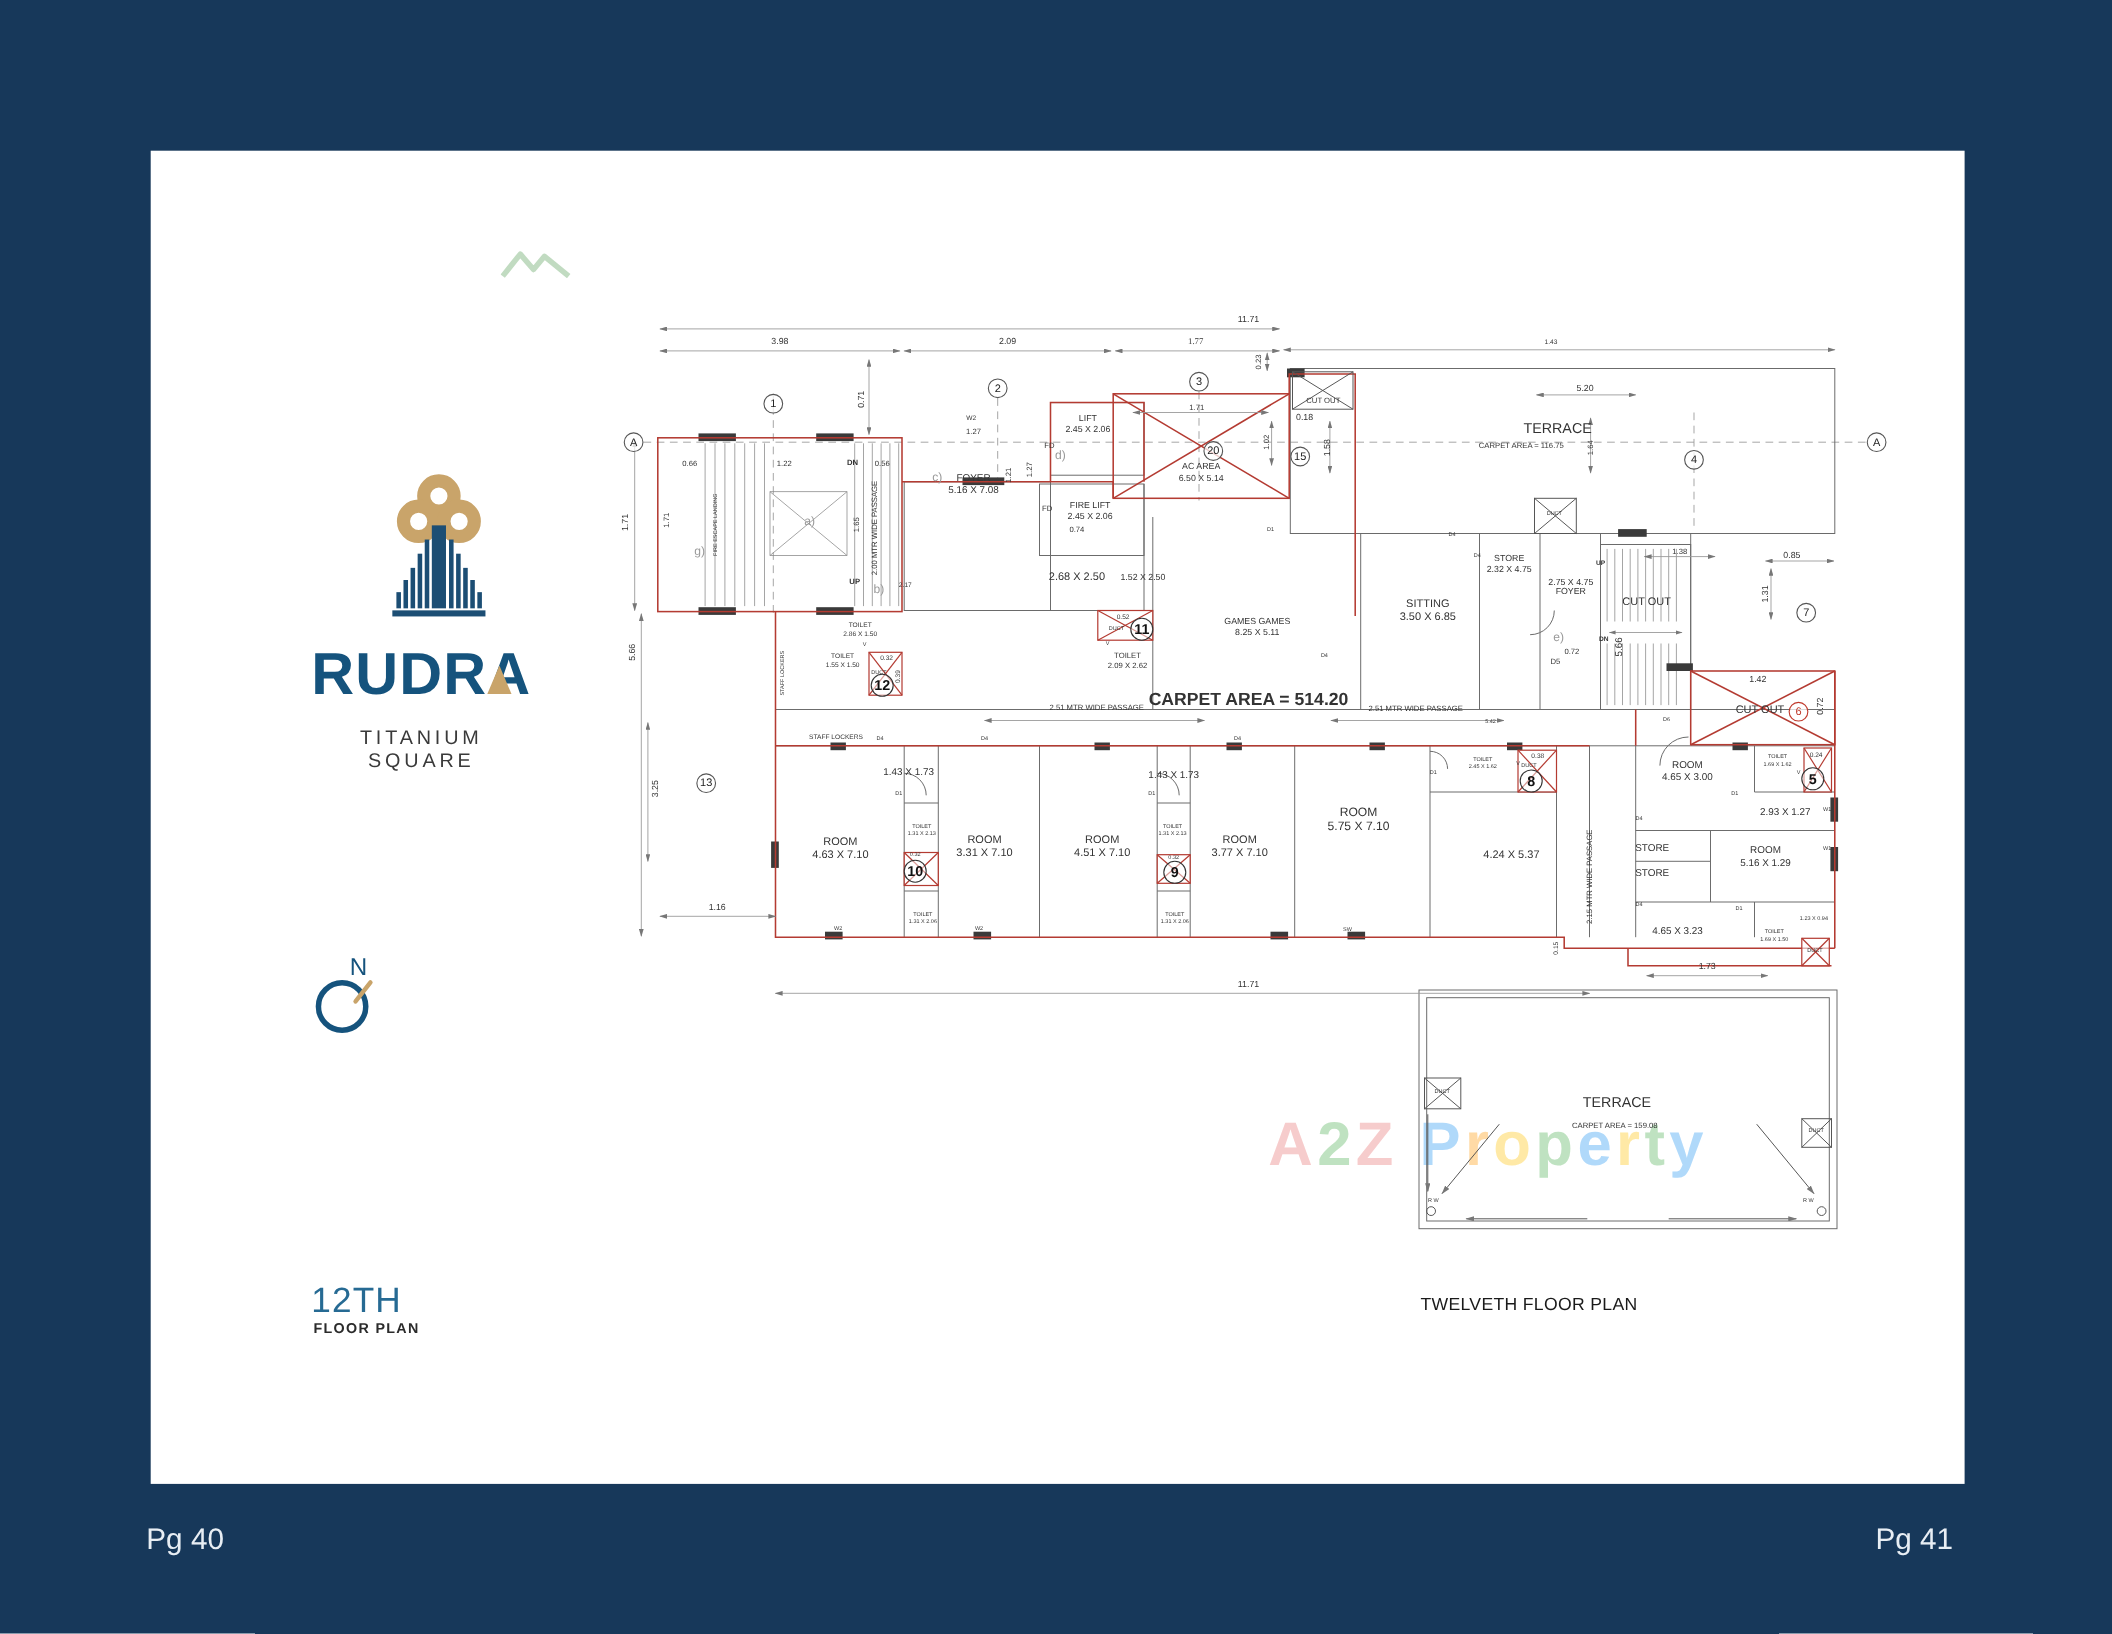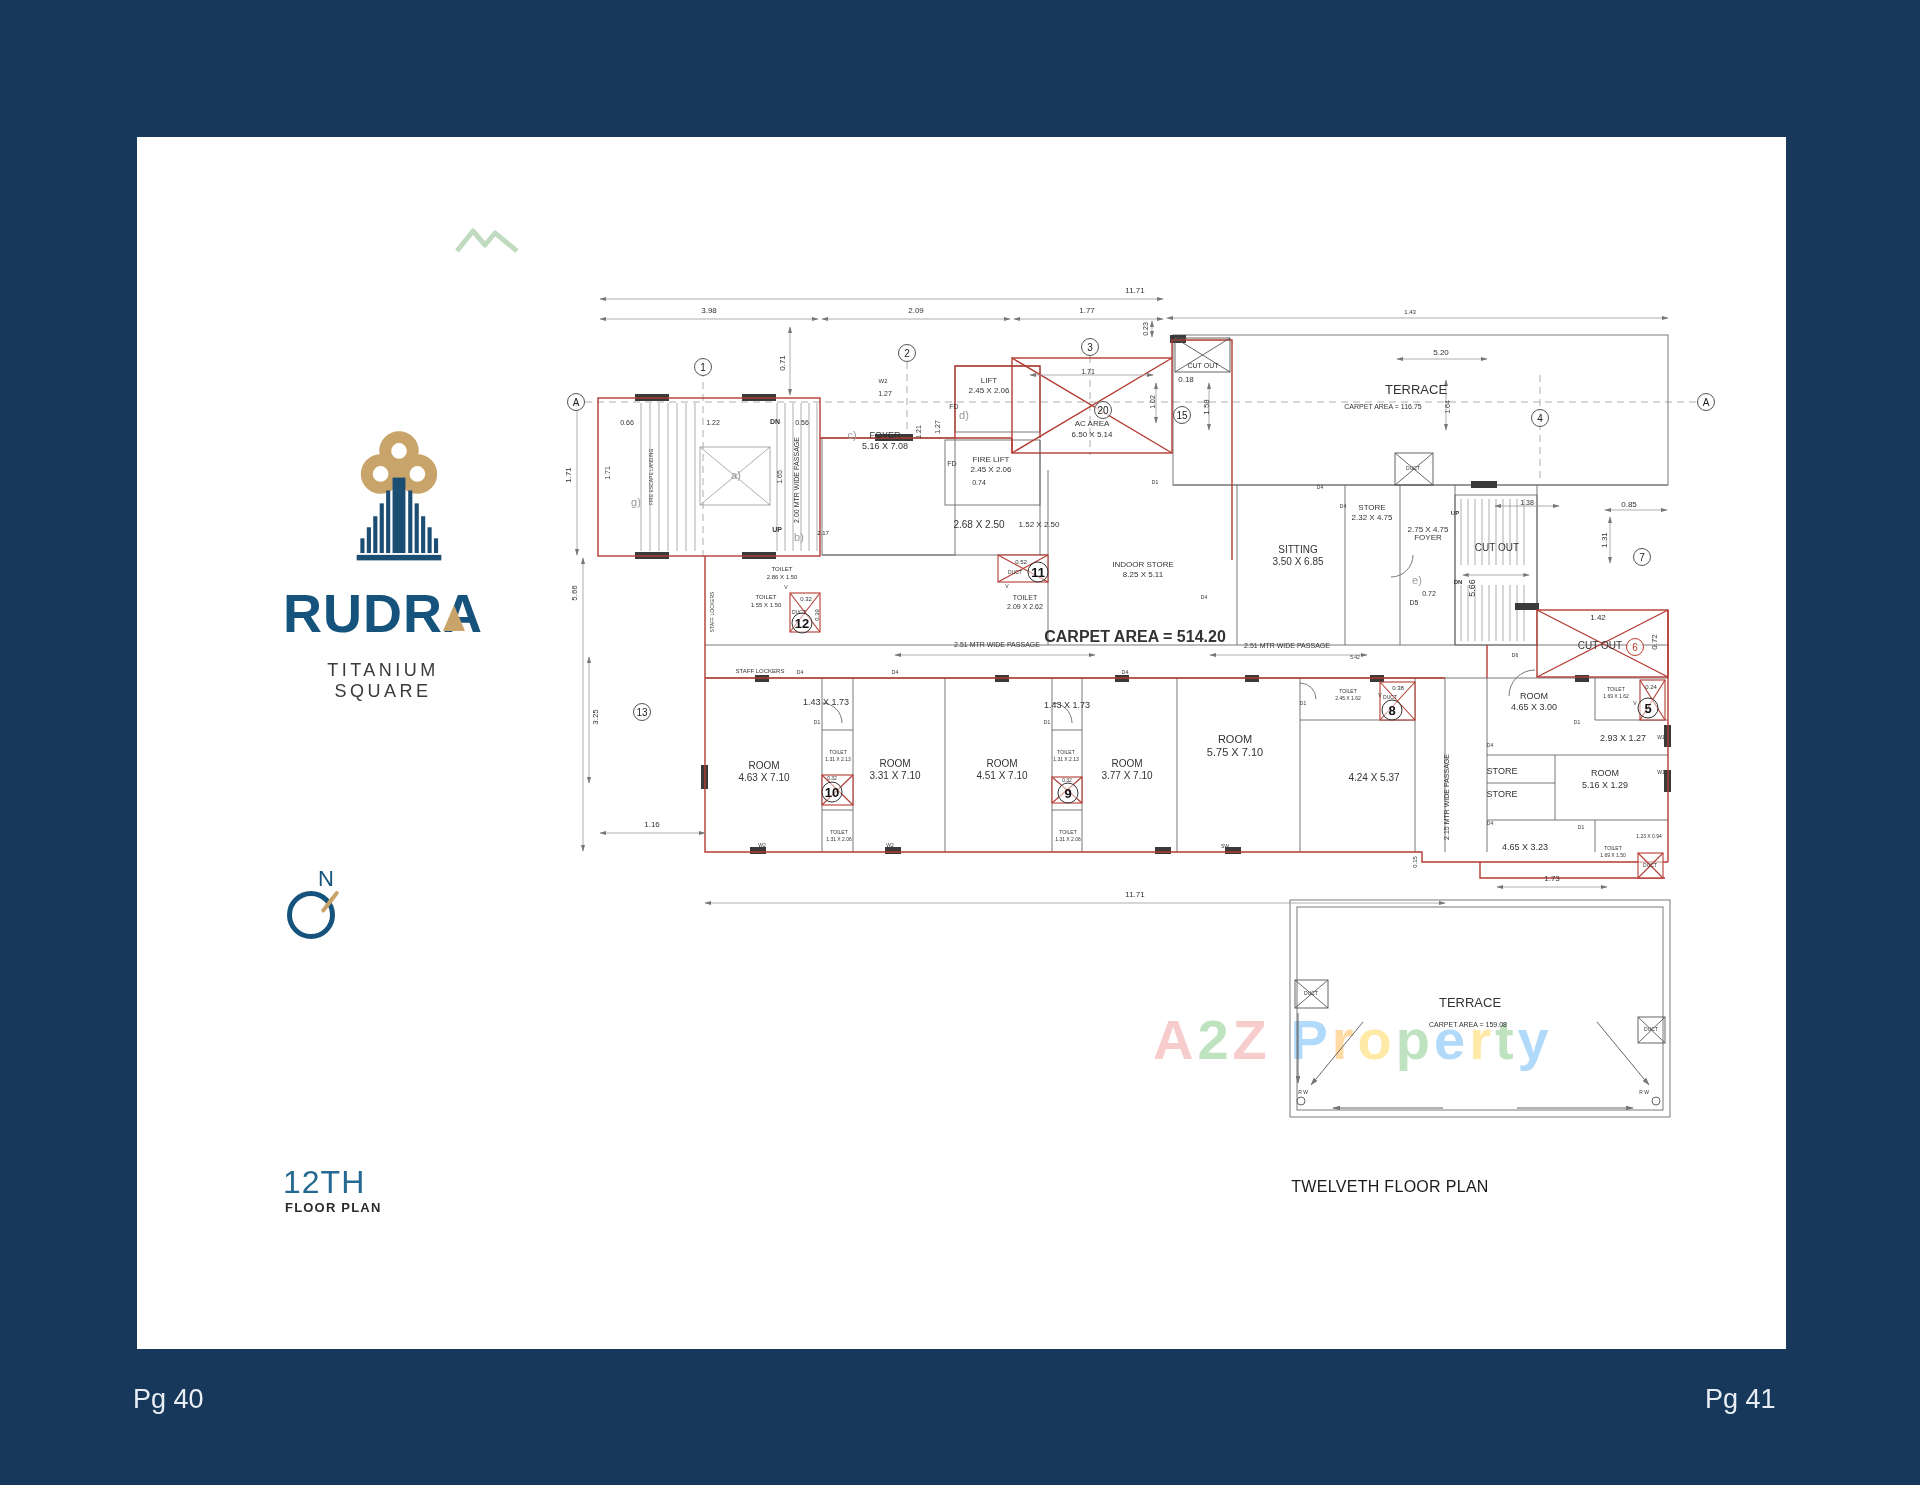--- a/index.html
+++ b/index.html
@@ -288,21 +288,21 @@
     <g stroke="#555" stroke-width="0.9" fill="none">
       <circle cx="846" cy="876" r="4"></circle>
         <circle cx="1201" cy="876" r="4"></circle>
     </g>
   </svg>
 
   <div class="lbl-layer">
       <span class="plbl" style="left: 680px; top: 66px;">11.71</span>
       <span class="plbl" style="left: 254px; top: 86px;">3.98</span>
       <span class="plbl" style="left: 461px; top: 86px;">2.09</span>
-      <span class="plbl" style="left: 632px; top: 86px;">1.77</span>
+      <span class="plbl" style="left: 632px; top: 86px; font-family: Liberation Serif, serif;">1.77</span>
       <span class="plbl" style="left: 955px; top: 87px; font-size: 6px;">1.43</span>
       <span class="plbl" style="left: 328px; top: 138px; transform: translate(-50%, -50%) rotate(-90deg);">0.71</span>
       <span class="plbl" style="left: 690px; top: 104px; font-size: 7px; transform: translate(-50%, -50%) rotate(-90deg);">0.23</span>
       <span class="plbl" style="left: 114px; top: 250px; transform: translate(-50%, -50%) rotate(-90deg);">1.71</span>
       <span class="plbl" style="left: 152px; top: 248px; font-size: 7px; transform: translate(-50%, -50%) rotate(-90deg);">1.71</span>
       <span class="plbl" style="left: 120px; top: 368px; transform: translate(-50%, -50%) rotate(-90deg);">5.66</span>
       <span class="plbl" style="left: 141px; top: 492px; transform: translate(-50%, -50%) rotate(-90deg);">3.25</span>
       <span class="plbl" style="left: 197px; top: 600px;">1.16</span>
       <span class="plbl" style="left: 680px; top: 670px;">11.71</span>
       <span class="plbl" style="left: 172px; top: 197px; font-size: 7px;">0.66</span>
@@ -343,21 +343,21 @@
       <span class="plbl" style="left: 961px; top: 164px; font-size: 13px;">TERRACE</span>
       <span class="plbl" style="left: 928px; top: 181px; font-size: 7px;">CARPET AREA = 116.75</span>
       <span class="plbl" style="left: 986px; top: 128px;">5.20</span>
       <span class="plbl" style="left: 992px; top: 182px; font-size: 7px; transform: translate(-50%, -50%) rotate(-90deg);">1.64</span>
       <span class="plbl" style="left: 524px; top: 300px; font-size: 10px;">2.68 X 2.50</span>
       <span class="plbl" style="left: 584px; top: 300px; font-size: 8px;">1.52 X 2.50</span>
       <span class="plbl" style="left: 566px; top: 337px; font-size: 6px;">0.52</span>
       <span class="plbl" style="left: 560px; top: 347px; font-size: 5px;">DUCT</span>
       <span class="plbl" style="left: 570px; top: 372px; font-size: 7px;">TOILET</span>
       <span class="plbl" style="left: 570px; top: 381px; font-size: 7px;">2.09 X 2.62</span>
-      <span class="plbl" style="left: 688px; top: 340px; font-size: 8px;">INDOOR STORE</span>
+      <span class="plbl" style="left: 688px; top: 340px; font-size: 8px;">GAMES GAMES</span>
       <span class="plbl" style="left: 688px; top: 350px; font-size: 8px;">8.25 X 5.11</span>
       <span class="plbl" style="left: 843px; top: 325px; font-size: 10px;">SITTING</span>
       <span class="plbl" style="left: 843px; top: 337px; font-size: 10px;">3.50 X 6.85</span>
       <span class="plbl" style="left: 917px; top: 283px; font-size: 8px;">STORE</span>
       <span class="plbl" style="left: 917px; top: 293px; font-size: 8px;">2.32 X 4.75</span>
       <span class="plbl" style="left: 973px; top: 313px; font-size: 8px;">FOYER</span>
       <span class="plbl" style="left: 973px; top: 305px; font-size: 8px;">2.75 X 4.75</span>
       <span class="plbl" style="left: 1042px; top: 323px; font-size: 10px;">CUT OUT</span>
       <span class="plbl" style="left: 1017px; top: 363px; font-size: 9px; transform: translate(-50%, -50%) rotate(-90deg);">5.66</span>
       <span class="plbl" style="left: 1000px; top: 288px; font-size: 6px; font-weight: 700;">UP</span>

